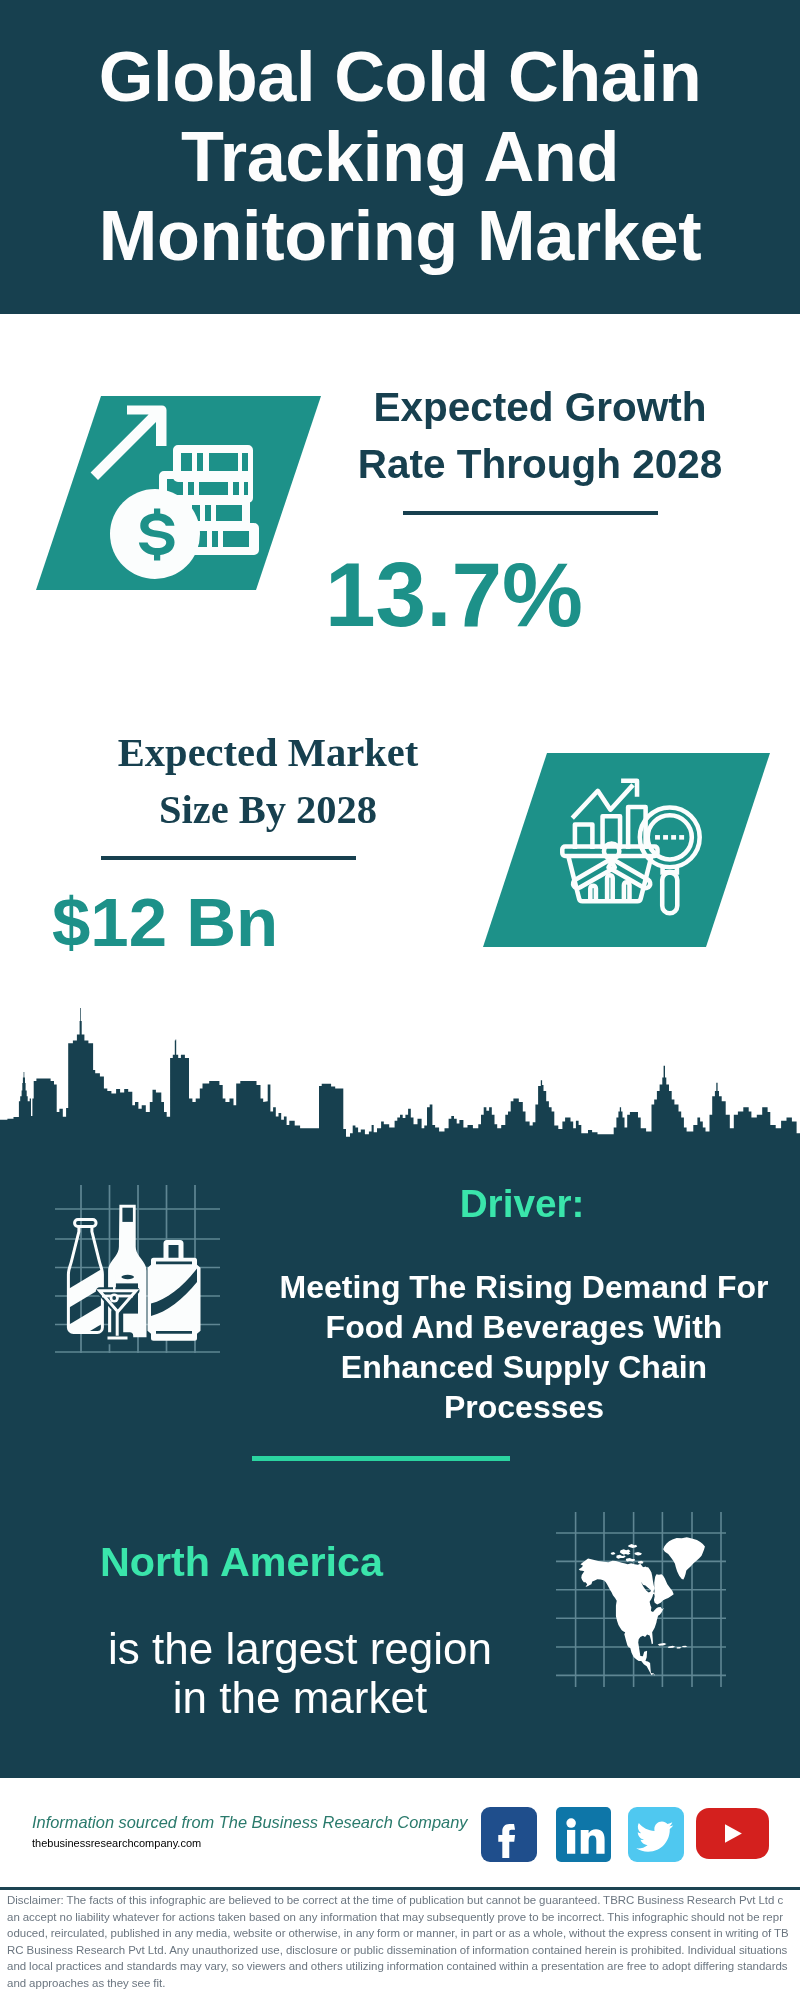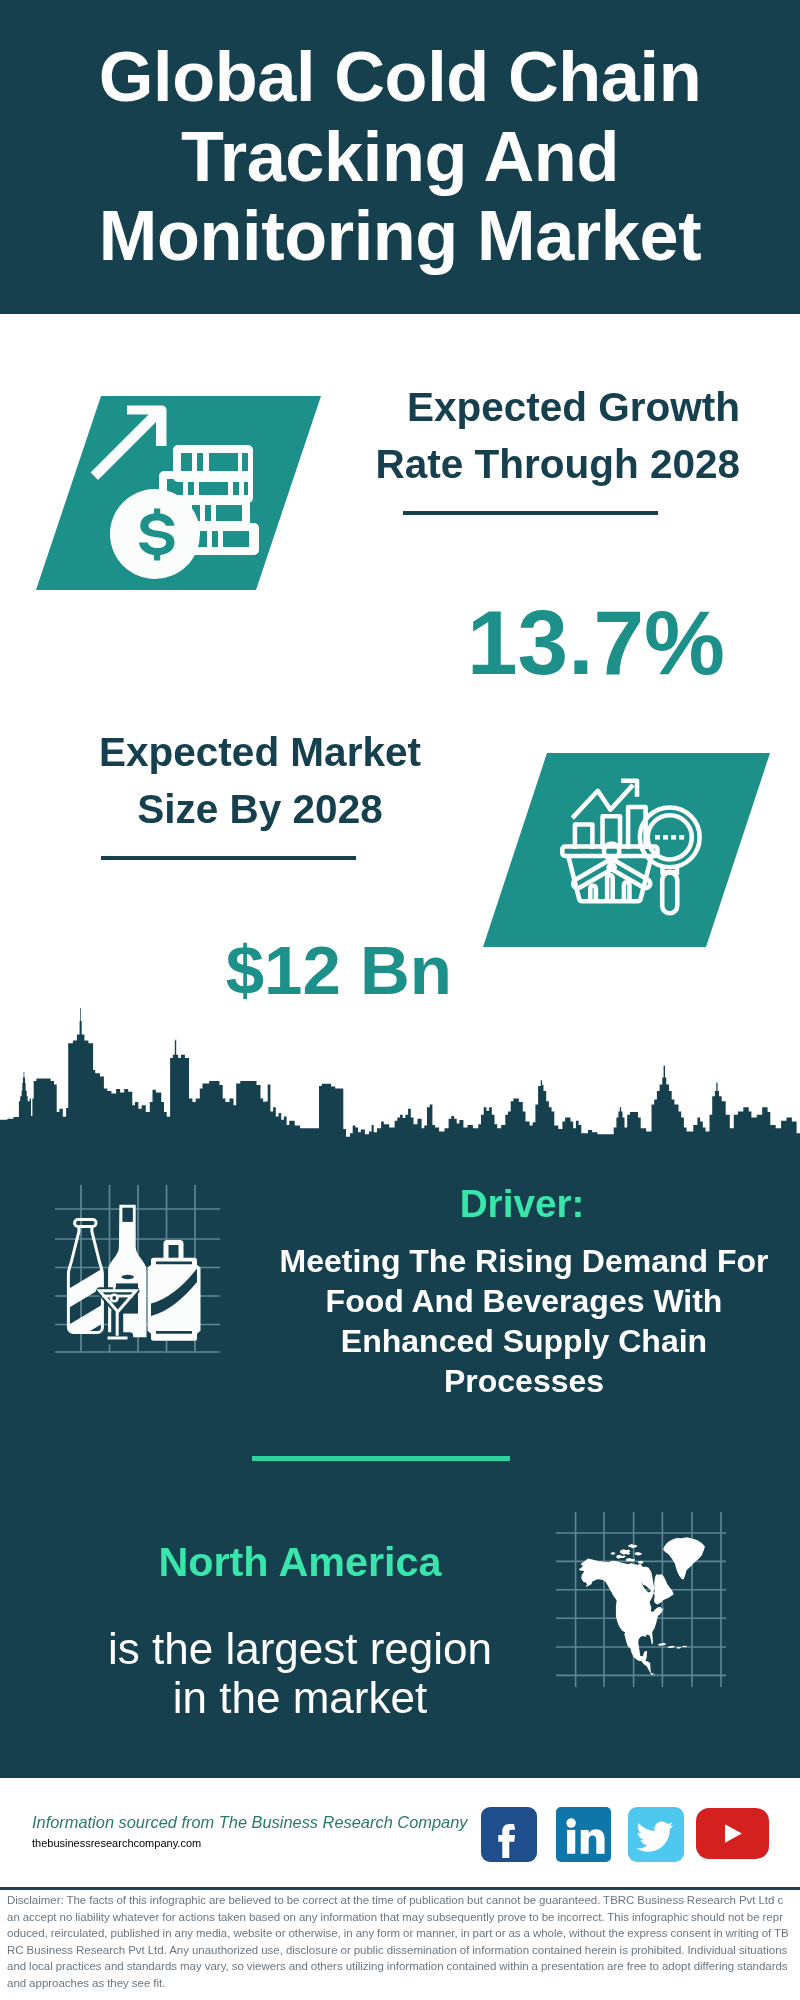--- a/index.html
+++ b/index.html
@@ -5,27 +5,27 @@
   html,body{margin:0;padding:0;}
   body{width:800px;height:2000px;background:#ffffff;font-family:"Liberation Sans",sans-serif;overflow:hidden;}
   .page{position:relative;width:800px;height:1604px;background:#ffffff;}
 
   
   .header{position:absolute;left:0;top:0;width:800px;height:314px;background:#17404f;}
   .title{position:absolute;left:0;top:37px;width:800px;text-align:center;color:#fdfdfd;
          font-weight:bold;font-size:70.3px;line-height:79.5px;letter-spacing:-0.4px;white-space:pre-line;}
   .stat-label{position:absolute;color:#17404f;font-weight:bold;font-size:40.5px;line-height:57px;text-align:center;white-space:pre-line;}
   .rule{position:absolute;height:4px;background:#17404f;}
-  .stat-value{position:absolute;color:#1d9189;font-size:92px;line-height:99px;text-align:right;font-weight:normal;margin-top:48px;}
+  .stat-value{position:absolute;color:#1d9189;font-size:92px;line-height:99px;text-align:left;font-weight:normal;}
 
   .driver-head{position:absolute;color:#3ae5ab;font-weight:bold;font-size:38.7px;line-height:46px;text-align:center;}
   .driver-text{position:absolute;color:#ffffff;font-weight:bold;font-size:32px;line-height:40px;text-align:center;}
   .green-rule{position:absolute;height:5px;background:#2bd4a0;}
 
-  .region-head{position:absolute;color:#3ae5ab;font-weight:bold;font-size:41.3px;line-height:48.5px;text-align:center;}
+  .region-head{position:absolute;color:#3ae5ab;font-weight:bold;font-size:41.3px;line-height:48.5px;}
   .region-text{position:absolute;color:#ffffff;font-size:44px;line-height:48.5px;text-align:center;font-weight:normal;white-space:pre-line;}
   .src1{position:absolute;color:#17404f;font-size:14.5px;line-height:20px;font-style:italic;}
   .src2{position:absolute;color:#17404f;font-size:14.5px;line-height:20px;}
   .social{position:absolute;border-radius:8px;}
   .disc{position:absolute;color:#6b7680;font-size:11.2px;line-height:15.6px;text-align:left;word-break:break-all;}
   .hline{position:absolute;height:1px;background:#c9ced3;}
 </style>
 </head>
 <body>
 
@@ -60,28 +60,28 @@
         <circle cx="119" cy="138" r="45"></circle>
       </g>
       <g fill="#1d9189" transform="translate(104.2,112.5) scale(0.445)">
         <path d="M31,0 h14 v11.5 c17,2 29.5,11.8 32,27 h-19.5 c-2.5,-7.2 -9.8,-11.8 -20,-11.8
                  c-11.3,0 -18.8,4.6 -18.8,11.3 c0,6.2 4.8,9.3 17.5,11.3 l10.5,1.7 c20.5,3.2 30.5,11 30.5,25
                  c0,15.8 -12.8,26.6 -32.2,28.4 v12.6 h-14 v-12.6 c-18.6,-1.8 -31.6,-12.4 -34,-28.2
                  h19.6 c2.4,7.7 10.6,12.4 22,12.4 c12.2,0 19.8,-5 19.8,-11.9 c0,-6.1 -4.8,-9.3 -17.5,-11.3
                  l-11.4,-1.8 c-19.4,-3 -29.4,-11.3 -29.4,-24.8 c0,-15 12,-25.5 30.9,-27.3 z"></path>
       </g>
     </svg>
-    <div class="stat-label" style="left:340px;top:379px;width:400px;text-align:right;">Expected Growth
+    <div class="stat-label" style="left:340px;top:379px;width:400px;">Expected Growth
 Rate Through 2028</div>
     <div class="rule" style="left:403px;top:511px;width:255px;"></div>
     <div class="stat-value" style="left:325px;top:545px;width:400px;font-size:91px;font-weight:bold;">13.7%</div>
   </div>
 
   <div>
-    <div class="stat-label" style="left:60px;top:724px;width:400px;">Expected Market
+    <div class="stat-label" style="left:68px;top:724px;width:400px;font-family:Liberation Serif, serif;">Expected Market
 Size By 2028</div>
     <div class="rule" style="left:101px;top:856px;width:255px;"></div>
     <div class="stat-value" style="left:52px;top:884px;width:400px;font-size:69px;line-height:78px;font-weight:bold;">$12 Bn</div>
     <svg class="icon-svg" style="position:absolute;left:483px;top:753px;" width="287" height="194" viewBox="0 0 287 194">
       <polygon points="64,0 287,0 223,194 0,194" fill="#1d9189"></polygon>
       <g transform="translate(76.5,21.7) scale(0.175)" fill="none" stroke="#fbfdfd" stroke-width="26" stroke-linejoin="round" stroke-linecap="butt">
 
         <polyline points="73,248 219,92 291,200 420,58"></polyline>
         <polyline points="352,35 443,35 443,126"></polyline>
 
@@ -168,21 +168,21 @@
         <path d="M62.2,126.8 v24 M52.5,153 h20" fill="none" stroke="#fbfdfd" stroke-width="3"></path>
         <path d="M47,111 h31" stroke="#fbfdfd" stroke-width="2.8"></path>
         <path d="M58,89 h2.4 v17 h-2.4 z" fill="#fbfdfd"></path>
         <circle cx="59.2" cy="113" r="4.6" fill="#fbfdfd"></circle>
         <circle cx="59.2" cy="113" r="1.9" fill="#17404f"></circle>
       </g>
     </svg>
 
   <div>
     <div class="driver-head" style="left:272px;top:1181px;width:500px;text-align:center;">Driver:</div>
-    <div class="driver-text" style="left:274px;top:1241px;width:500px;">Meeting The Rising Demand For Food And Beverages With Enhanced Supply Chain Processes</div>
+    <div class="driver-text" style="left:274px;top:1267px;width:500px;">Meeting The Rising Demand For Food And Beverages With Enhanced Supply Chain Processes</div>
     <div class="green-rule" style="left:252px;top:1456px;width:258px;"></div>
   </div>
 
     <svg style="position:absolute;left:556px;top:1512px;" width="170" height="175" viewBox="0 0 170 175">
       <g stroke="#5f8693" stroke-width="1.6" fill="none">
         <path d="M19.6,0 V175 M48,0 V175 M77.6,0 V175 M106.4,0 V175 M136,0 V175 M165,0 V175"></path>
         <path d="M0,21 H170 M0,49.4 H170 M0,77.8 H170 M0,106.2 H170 M0,135 H170 M0,163.4 H170"></path>
       </g>
       <g fill="#ffffff" transform="translate(7,12) scale(0.92)">
         <g transform="translate(11,2) scale(0.86,0.86)">

